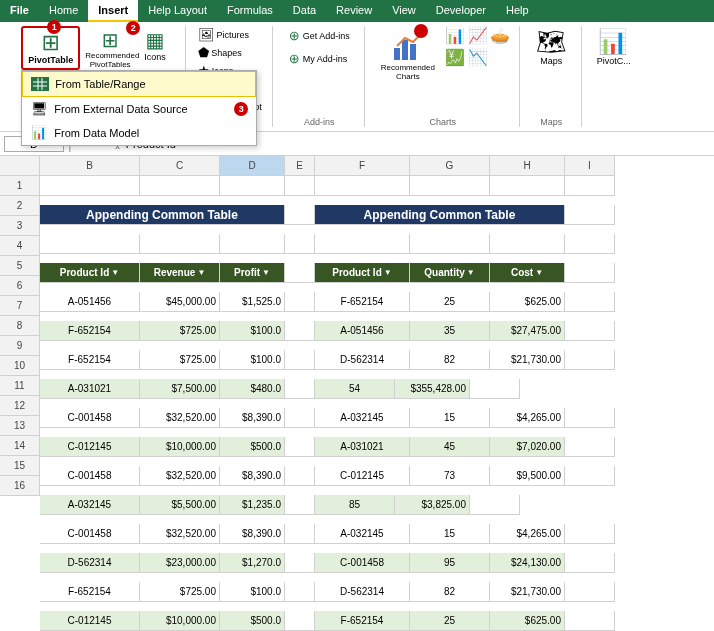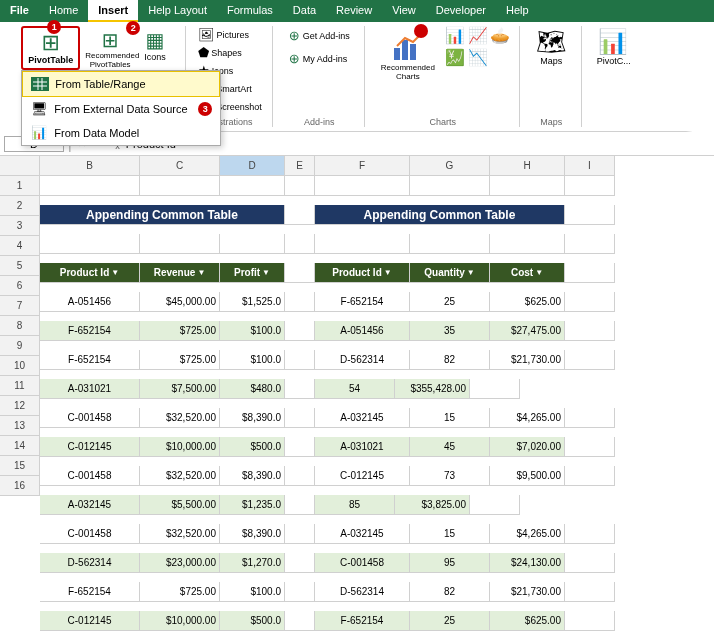--- a/index.html
+++ b/index.html
@@ -1,36 +1,36 @@
 <!DOCTYPE html>
 <html><head>
   <meta charset="utf-8">
   <style>
     * { box-sizing: border-box; margin: 0; padding: 0; }
     body { font-family: 'Segoe UI', Arial, sans-serif; font-size: 11px; background: #fff; width: 714px; height: 631px; overflow: hidden; }
 
     
-    .ribbon { background: #fff; border-bottom: 1px solid #d0d0d0; border-radius: 28px; }
+    .ribbon { background: #fff; border-bottom: 1px solid #d0d0d0; }
     .ribbon-tabs { display: flex; background: #217346; }
     .ribbon-tab { padding: 4px 10px; color: #fff; font-size: 11px; cursor: pointer; }
     .ribbon-tab.active { background: #fff; color: #000; font-weight: bold; }
 
     .ribbon-content { display: flex; align-items: stretch; padding: 4px 6px; background: #fff; min-height: 80px; gap: 2px; }
     .ribbon-group { display: flex; flex-direction: column; align-items: center; border-right: 1px solid #d0d0d0; padding: 0 8px; position: relative; }
     .ribbon-group-label { font-size: 9px; color: #666; margin-top: auto; padding-top: 2px; text-align: center; }
     .ribbon-group-items { display: flex; align-items: flex-start; gap: 4px; flex: 1; }
 
     
     .pivot-btn-wrap { position: relative; display: flex; flex-direction: column; align-items: center; cursor: pointer; }
     .pivot-btn-main { border: 2px solid #c00; border-radius: 3px; padding: 2px 4px; display: flex; flex-direction: column; align-items: center; background: #fff; }
     .pivot-btn-main .btn-icon { font-size: 22px; color: #217346; }
     .pivot-badge { position: absolute; top: -6px; left: 26px; background: #c00; color: #fff; border-radius: 50%; width: 14px; height: 14px; font-size: 9px; font-weight: bold; display: flex; align-items: center; justify-content: center; }
 
     
-    .dropdown-menu { position: absolute; top: 100%; left: 0; background: #fff; border: 1px solid #aaa; z-index: 100; width: 200px; box-shadow: 2px 2px 6px rgba(0,0,0,0.2); }
+    .dropdown-menu { position: absolute; top: 100%; left: 0; background: #fff; border: 1px solid #aaa; z-index: 100; width: 236px; box-shadow: 2px 2px 6px rgba(0,0,0,0.2); }
     .dropdown-item { display: flex; align-items: center; gap: 6px; padding: 5px 8px; cursor: pointer; font-size: 11px; }
     .dropdown-item.highlighted { background: #fffacc; border: 1px solid #e8c000; }
     .step-badge { background: #c00; color: #fff; border-radius: 50%; width: 14px; height: 14px; font-size: 9px; font-weight: bold; display: flex; align-items: center; justify-content: center; margin-left: auto; }
 
     
     .formula-bar { display: flex; align-items: center; border-bottom: 1px solid #d0d0d0; padding: 2px 4px; gap: 4px; height: 24px; background: #fff; }
     .name-box { border: 1px solid #aaa; width: 60px; padding: 1px 3px; font-size: 11px; text-align: center; }
     .formula-input { flex: 1; border: none; outline: none; font-size: 11px; }
 
     

